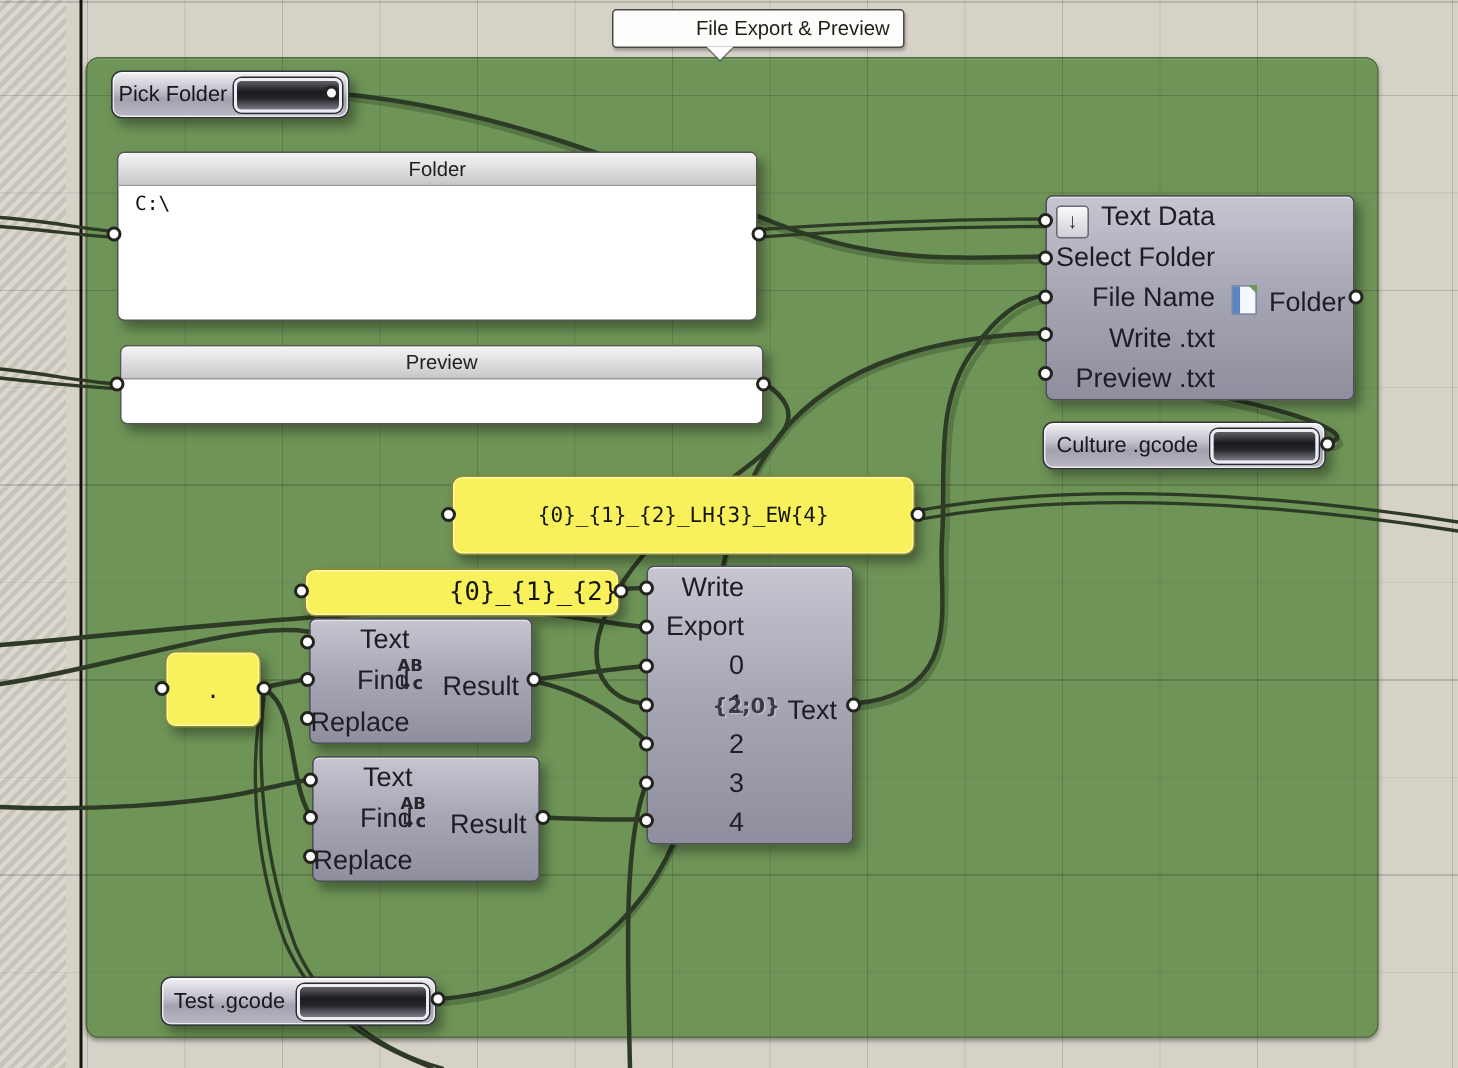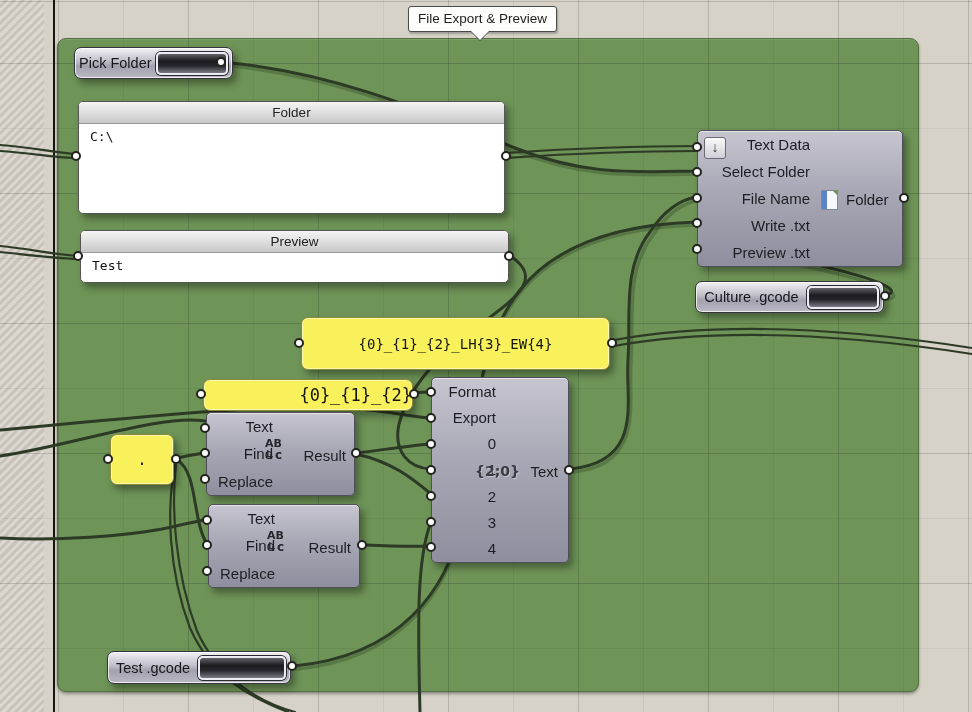--- a/index.html
+++ b/index.html
@@ -40,26 +40,26 @@
   .panel .phead{height:21px;line-height:21px;text-align:center;font-size:13.5px;color:#222;
     background:linear-gradient(180deg,#f4f4f4,#d6d6d6 70%,#c7c7c7);border-bottom:1px solid #9a9a9a;}
   .panel .pbody{font-family:"DejaVu Sans Mono",monospace;font-size:13px;padding:5px 11px;color:#111;}
   .ypanel{position:absolute;display:flex;align-items:center;justify-content:center;
     background:#f8f15b;border:1px solid #8f8937;border-radius:7px;
     font-family:"DejaVu Sans Mono",monospace;color:#15150f;
     box-shadow:inset 0 0 0 1px rgba(255,255,255,0.5),4px 5px 7px rgba(0,0,0,0.35);}
   .comp{position:absolute;border:1px solid #4f4e5a;border-radius:5px;
     background:linear-gradient(180deg,#c6c5d0,#a8a7b5 45%,#8f8e9e);
     box-shadow:inset 0 1px 0 rgba(255,255,255,0.55),4px 5px 7px rgba(0,0,0,0.35);}
-  .rowlab{font-size:15px;color:#1d1d24;white-space:nowrap;}
+  .rowlab{font-size:18px;color:#1d1d24;white-space:nowrap;}
   
   #gtag{position:absolute;left:408px;top:6px;width:147px;height:24px;z-index:8;
     background:#fdfdfb;border:1px solid #4a4a46;border-radius:3px;
     font-size:13.5px;text-align:center;line-height:23px;color:#1d1d19;
-    box-shadow:1px 2px 2px rgba(0,0,0,0.25);}
+    box-shadow:1px 2px 2px rgba(0,0,0,0.25);padding-left:46px;}
   #gtag .tip{position:absolute;left:62px;bottom:-9px;width:0;height:0;
     border-left:9px solid transparent;border-right:9px solid transparent;border-top:9px solid #fdfdfb;
     filter:drop-shadow(0 1px 0 #4a4a46);}
   .ab-ico{position:absolute;font-family:"DejaVu Sans",sans-serif;color:#26262c;line-height:1;
     font-size:11px;font-weight:bold;text-align:left;}
   .ab-ico .l2{font-size:12px;}
   .fmt-ico{position:absolute;font-family:"DejaVu Sans",sans-serif;font-weight:bold;
     font-size:14px;color:#3a3a44;text-shadow:1px 1px 0 rgba(255,255,255,0.35);}
   .file-ico{position:absolute;width:15px;height:18px;background:linear-gradient(90deg,#5b84c4 0 5px,#f5f8fc 5px);
     border:1px solid #7b8aa0;border-radius:1px;}
@@ -139,21 +139,20 @@
 
   <div class="panel shadowed" style="left:78px;top:101px;width:425px;height:111px;">
     <div class="phead">Folder</div>
     <div class="pbody">C:\</div>
   </div>
   <div class="grip" style="left:76px;top:156px;"></div>
   <div class="grip" style="left:506px;top:156px;"></div>
 
   <div class="panel shadowed" style="left:80px;top:230px;width:427px;height:51px;">
     <div class="phead">Preview</div>
-    <div class="pbody">Test</div>
   </div>
   <div class="grip" style="left:78px;top:256px;"></div>
   <div class="grip" style="left:509px;top:256px;"></div>
 
   <div class="comp" style="left:697px;top:130px;width:204px;height:135px;">
     <div class="arr-ico" style="left:6px;top:6px;"><span>↓</span></div>
     <div style="position:absolute;left:0;top:0;width:112px;height:100%;display:grid;grid-template-rows:repeat(5,1fr);align-items:center;justify-items:end;">
       <span class="rowlab">Text Data</span>
       <span class="rowlab">Select Folder</span>
       <span class="rowlab">File Name</span>
@@ -223,21 +222,21 @@
     </div>
     <span class="rowlab" style="position:absolute;right:8px;top:34px;">Result</span>
   </div>
   <div class="grip" style="left:207px;top:520px;"></div>
   <div class="grip" style="left:207px;top:545px;"></div>
   <div class="grip" style="left:207px;top:571px;"></div>
   <div class="grip" style="left:362px;top:545px;"></div>
 
   <div class="comp" style="left:431px;top:377px;width:136px;height:184px;">
     <div style="position:absolute;left:8px;top:0;width:56px;height:100%;display:grid;grid-template-rows:repeat(7,1fr);align-items:center;justify-items:end;">
-      <span class="rowlab">Format</span>
+      <span class="rowlab">Write</span>
       <span class="rowlab">Export</span>
       <span class="rowlab">0</span>
       <span class="rowlab">1</span>
       <span class="rowlab">2</span>
       <span class="rowlab">3</span>
       <span class="rowlab">4</span>
     </div>
     <span class="fmt-ico" style="left:43px;top:85px;">{2;0}</span>
     <span class="rowlab" style="position:absolute;right:10px;top:85px;">Text</span>
   </div>

